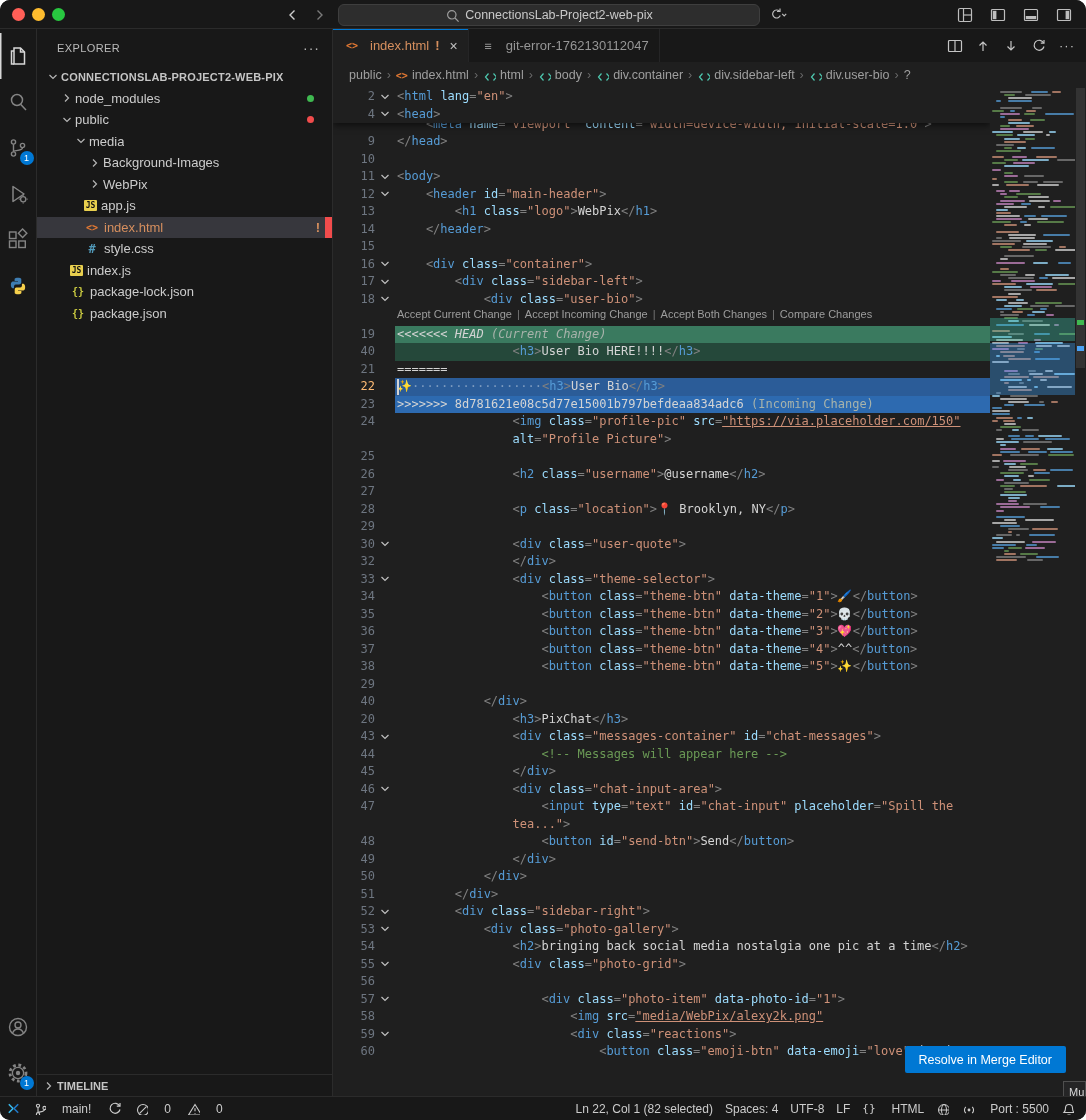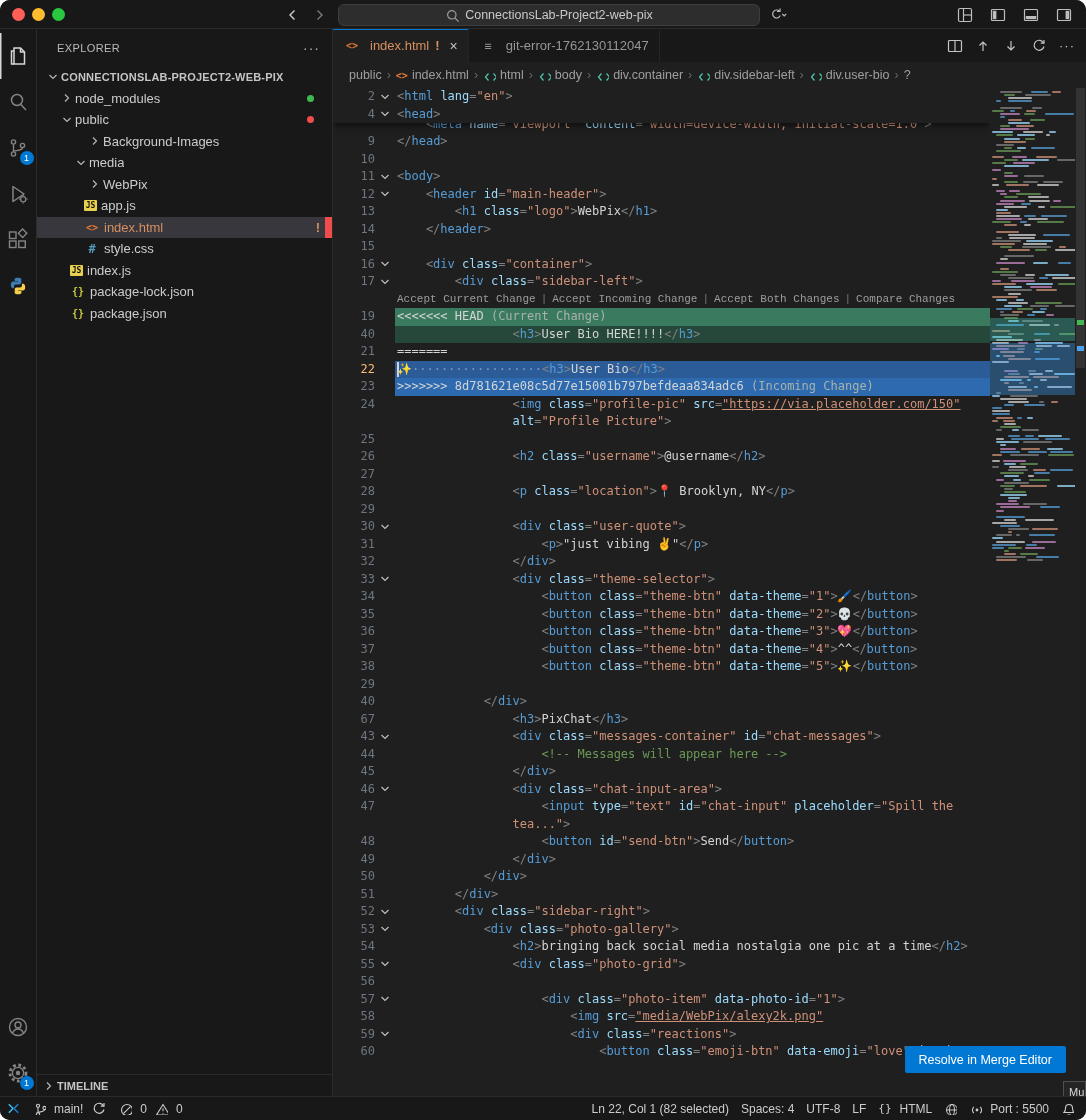--- a/index.html
+++ b/index.html
@@ -88,38 +88,38 @@
   .bg-cc .ct{background:var(--merge-current-content);}
   .bg-ih .ct{background:var(--merge-incoming-header);}
   .bg-ic .ct{background:var(--merge-incoming-selected);}
   .crow.cur .ln{color:#fdba74;}
   .crow.cur .ct::after{content:"";position:absolute;left:2px;top:1px;bottom:1px;width:1.5px;background:#d4d4d4;}
   .tk-p{color:var(--punct-gray);} .tk-t{color:var(--tag-blue);} .tk-a{color:var(--attr-blue);}
   .tk-s{color:var(--string-orange);} .tk-x{color:var(--text-gray);} .tk-c{color:var(--comment-green);}
   .tk-g{color:#a8b3ab;} .tk-l{color:var(--string-orange);text-decoration:underline;}
   .tk-w{color:rgba(255,255,255,0.38);} .tk-k{display:inline-block;width:15px;color:#e2c14b;}
   .act-row{height:17.5px;display:flex;}
-  .act-ct{margin-left:64px;font-size:11px;color:#9d9d9d;display:flex;align-items:center;padding-bottom:1px;font-family:Liberation Mono, monospace;}
+  .act-ct{margin-left:64px;font-size:11px;color:#9d9d9d;display:flex;align-items:flex-start;padding-bottom:1px;font-family:Liberation Sans, sans-serif;}
   .act-link{cursor:pointer;}
   .act-sep{margin:0 5px;color:#777777;}
   
   .minimap{position:absolute;top:0;right:11px;width:85px;bottom:0;background:#1f1f1f;overflow:hidden;}
   .mm-row{position:absolute;left:0;right:0;height:2px;}
   .mm-row span{position:absolute;top:0;height:2px;border-radius:1px;opacity:0.75;}
   .mm-hl{position:absolute;left:0;right:0;}
   .scrollbar{position:absolute;top:0;right:0;width:11px;bottom:0;}
   .sc-thumb{position:absolute;left:1px;right:1px;top:0;height:280px;background:rgba(121,121,121,0.22);}
   .sc-mark{position:absolute;left:2px;right:2px;height:5px;}
   .resolve-btn{position:absolute;right:20px;bottom:23px;height:27px;padding:0 14px;background:var(--accent-blue);
     color:#ffffff;font-size:12.5px;font-family:"Liberation Sans",sans-serif;border:none;border-radius:2px;z-index:8;display:flex;align-items:center;}
   .toast{position:absolute;right:0;bottom:-7px;width:23px;height:22px;background:#252526;border:1px solid #4f4f4f;
     z-index:9;font-size:11px;color:#d8d8d8;display:flex;align-items:center;padding-left:5px;overflow:hidden;font-family:"Liberation Sans",sans-serif;}
   
   .statusbar{height:24px;flex:none;background:#181818;border-top:1px solid #2b2b2b;display:flex;align-items:center;font-size:12px;color:#cccccc;}
-  .sb-item{display:flex;align-items:center;gap:8px;padding:0 6px;height:100%;white-space:nowrap;}
+  .sb-item{display:flex;align-items:center;gap:16px;padding:0 6px;height:100%;white-space:nowrap;}
   .sb-item .ic{display:flex;align-items:center;}
   .sb-left{display:flex;align-items:center;height:100%;}
   .sb-right{margin-left:auto;display:flex;align-items:center;height:100%;padding-right:6px;}
   .braces{font-family:"DejaVu Sans Mono",monospace;font-size:11px;}
 </style>
 </head>
 <body>
 
 <div class="window">
 
@@ -276,35 +276,35 @@
           </div>
           <div class="tree-row" style="padding-left: 22px;">
             <span class="chev">
               <svg viewBox="0 0 16 16" width="16" height="16" fill="none" stroke="currentColor" stroke-width="1.2">
                 <path d="M4.5 6l3.5 3.5L11.5 6"></path>
               </svg>
             </span>
             <span class="lbl">public</span>
             <span class="gitdot" style="background: rgb(241, 76, 76);"></span>
           </div>
+          <div class="tree-row" style="padding-left: 36px;">
+            <span class="chev">
+              <svg viewBox="0 0 16 16" width="16" height="16" fill="none" stroke="currentColor" stroke-width="1.2">
+                <path d="M4.5 6l3.5 3.5L11.5 6"></path>
+              </svg>
+            </span>
+            <span class="lbl">media</span>
+          </div>
           <div class="tree-row" style="padding-left: 50px;">
             <span class="chev closed">
               <svg viewBox="0 0 16 16" width="16" height="16" fill="none" stroke="currentColor" stroke-width="1.2">
                 <path d="M4.5 6l3.5 3.5L11.5 6"></path>
               </svg>
             </span>
             <span class="lbl">Background-Images</span>
-          </div>
-          <div class="tree-row" style="padding-left: 36px;">
-            <span class="chev">
-              <svg viewBox="0 0 16 16" width="16" height="16" fill="none" stroke="currentColor" stroke-width="1.2">
-                <path d="M4.5 6l3.5 3.5L11.5 6"></path>
-              </svg>
-            </span>
-            <span class="lbl">media</span>
           </div>
           <div class="tree-row" style="padding-left: 50px;">
             <span class="chev closed">
               <svg viewBox="0 0 16 16" width="16" height="16" fill="none" stroke="currentColor" stroke-width="1.2">
                 <path d="M4.5 6l3.5 3.5L11.5 6"></path>
               </svg>
             </span>
             <span class="lbl">WebPix</span>
           </div>
           <div class="tree-row" style="padding-left: 46px;">
@@ -529,37 +529,48 @@
                 <div class="gut">
                   <span class="ln">17</span>
                   <span class="foldc">
                     <svg viewBox="0 0 16 16" width="16" height="16" fill="none" stroke="currentColor" stroke-width="1.2">
                       <path d="M4.5 6l3.5 3.5L11.5 6"></path>
                     </svg>
                   </span>
                 </div>
                 <div class="ct" style="padding-left: 59.76px;"><span class="tk-p">&lt;</span><span class="tk-t">div</span><span class="tk-x"> </span><span class="tk-a">class</span><span class="tk-p">=</span><span class="tk-s">"sidebar-left"</span><span class="tk-p">&gt;</span></div>
               </div>
+              <div class="crow">
+                <div class="gut">
+                  <span class="ln">18</span>
+                  <span class="foldc">
+                    <svg viewBox="0 0 16 16" width="16" height="16" fill="none" stroke="currentColor" stroke-width="1.2">
+                      <path d="M4.5 6l3.5 3.5L11.5 6"></path>
+                    </svg>
+                  </span>
+                </div>
+                <div class="ct" style="padding-left: 88.64px;"><span class="tk-p">&lt;</span><span class="tk-t">div</span><span class="tk-x"> </span><span class="tk-a">class</span><span class="tk-p">=</span><span class="tk-s">"user-bio"</span><span class="tk-p">&gt;</span></div>
+              </div>
               <div class="act-row">
                 <div class="act-ct">
                   <span class="act-link">Accept Current Change</span>
                   <span class="act-sep">|</span>
                   <span class="act-link">Accept Incoming Change</span>
                   <span class="act-sep">|</span>
                   <span class="act-link">Accept Both Changes</span>
                   <span class="act-sep">|</span>
                   <span class="act-link">Compare Changes</span>
                 </div>
               </div>
               <div class="crow bg-ch">
                 <div class="gut">
                   <span class="ln">19</span>
                   <span class="foldc"></span>
                 </div>
-                <div class="ct" style="padding-left: 2px;"><span class="tk-x">&lt;&lt;&lt;&lt;&lt;&lt;&lt; HEAD </span><span class="tk-g">(Current Change)</span></div>
+                <div class="ct" style="padding-left: 2px; font-style: italic;"><span class="tk-x">&lt;&lt;&lt;&lt;&lt;&lt;&lt; HEAD </span><span class="tk-g">(Current Change)</span></div>
               </div>
               <div class="crow bg-cc">
                 <div class="gut">
                   <span class="ln">40</span>
                   <span class="foldc"></span>
                 </div>
                 <div class="ct" style="padding-left: 117.52px;"><span class="tk-p">&lt;</span><span class="tk-t">h3</span><span class="tk-p">&gt;</span><span class="tk-x">User Bio HERE!!!!</span><span class="tk-p">&lt;/</span><span class="tk-t">h3</span><span class="tk-p">&gt;</span></div>
               </div>
               <div class="crow">
                 <div class="gut">
@@ -637,27 +648,20 @@
                   <span class="foldc">
                     <svg viewBox="0 0 16 16" width="16" height="16" fill="none" stroke="currentColor" stroke-width="1.2">
                       <path d="M4.5 6l3.5 3.5L11.5 6"></path>
                     </svg>
                   </span>
                 </div>
                 <div class="ct" style="padding-left: 117.52px;"><span class="tk-p">&lt;</span><span class="tk-t">div</span><span class="tk-x"> </span><span class="tk-a">class</span><span class="tk-p">=</span><span class="tk-s">"user-quote"</span><span class="tk-p">&gt;</span></div>
               </div>
               <div class="crow">
                 <div class="gut">
-                  <span class="ln">31</span>
-                  <span class="foldc"></span>
-                </div>
-                <div class="ct" style="padding-left: 146.4px;"><span class="tk-p">&lt;</span><span class="tk-t">p</span><span class="tk-p">&gt;</span><span class="tk-x">"just vibing ✌️"</span><span class="tk-p">&lt;/</span><span class="tk-t">p</span><span class="tk-p">&gt;</span></div>
-              </div>
-              <div class="crow">
-                <div class="gut">
                   <span class="ln">32</span>
                   <span class="foldc"></span>
                 </div>
                 <div class="ct" style="padding-left: 117.52px;"><span class="tk-p">&lt;/</span><span class="tk-t">div</span><span class="tk-p">&gt;</span></div>
               </div>
               <div class="crow">
                 <div class="gut">
                   <span class="ln">33</span>
                   <span class="foldc">
                     <svg viewBox="0 0 16 16" width="16" height="16" fill="none" stroke="currentColor" stroke-width="1.2">
@@ -711,21 +715,21 @@
               </div>
               <div class="crow">
                 <div class="gut">
                   <span class="ln">40</span>
                   <span class="foldc"></span>
                 </div>
                 <div class="ct" style="padding-left: 88.64px;"><span class="tk-p">&lt;/</span><span class="tk-t">div</span><span class="tk-p">&gt;</span></div>
               </div>
               <div class="crow">
                 <div class="gut">
-                  <span class="ln">67</span>
+                  <span class="ln">20</span>
                   <span class="foldc"></span>
                 </div>
                 <div class="ct" style="padding-left: 117.52px;"><span class="tk-p">&lt;</span><span class="tk-t">h3</span><span class="tk-p">&gt;</span><span class="tk-x">PixChat</span><span class="tk-p">&lt;/</span><span class="tk-t">h3</span><span class="tk-p">&gt;</span></div>
               </div>
               <div class="crow">
                 <div class="gut">
                   <span class="ln">43</span>
                   <span class="foldc">
                     <svg viewBox="0 0 16 16" width="16" height="16" fill="none" stroke="currentColor" stroke-width="1.2">
                       <path d="M4.5 6l3.5 3.5L11.5 6"></path>

